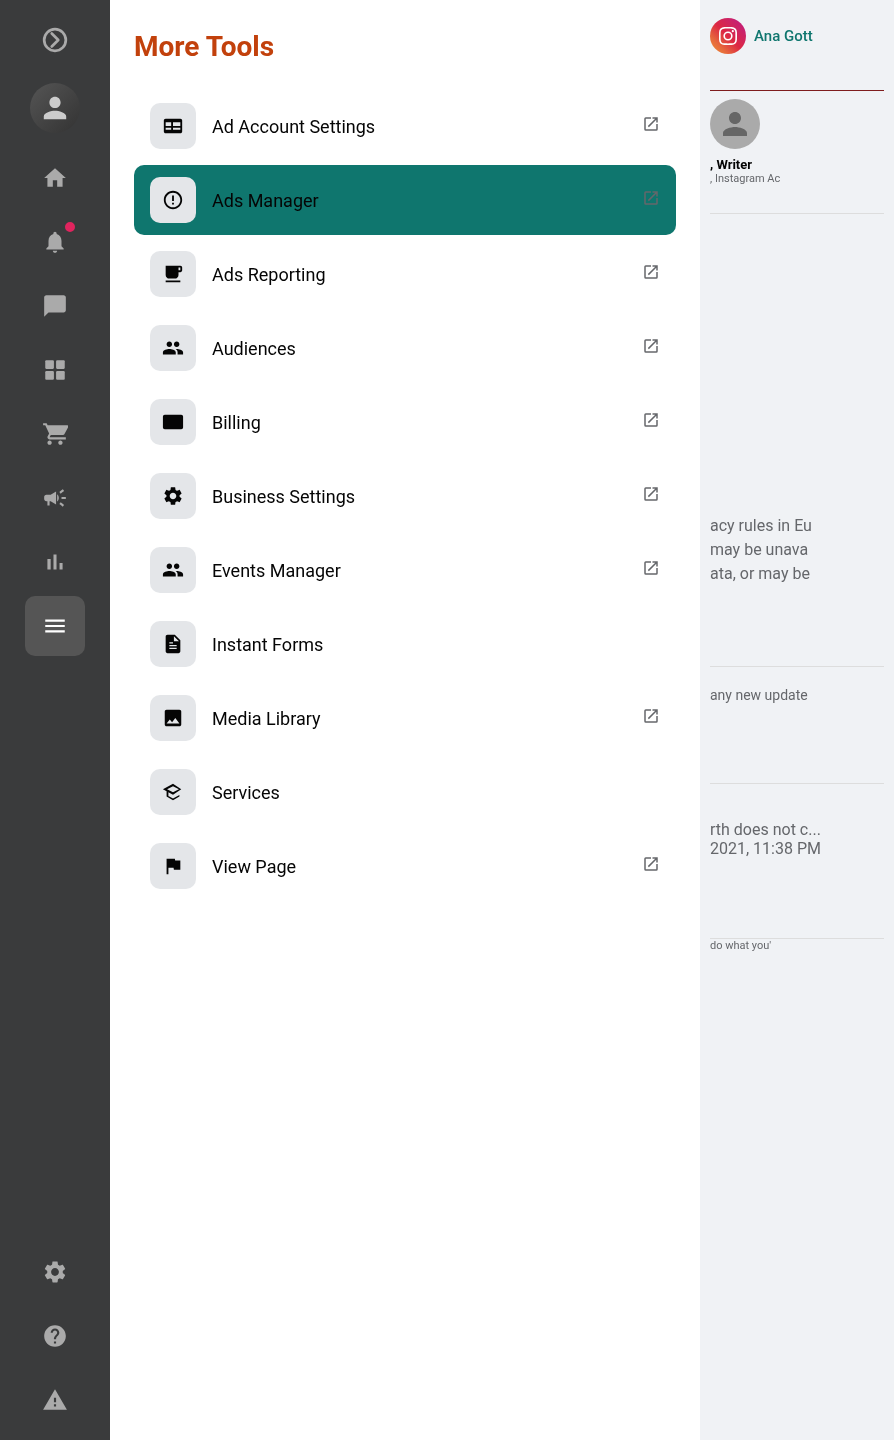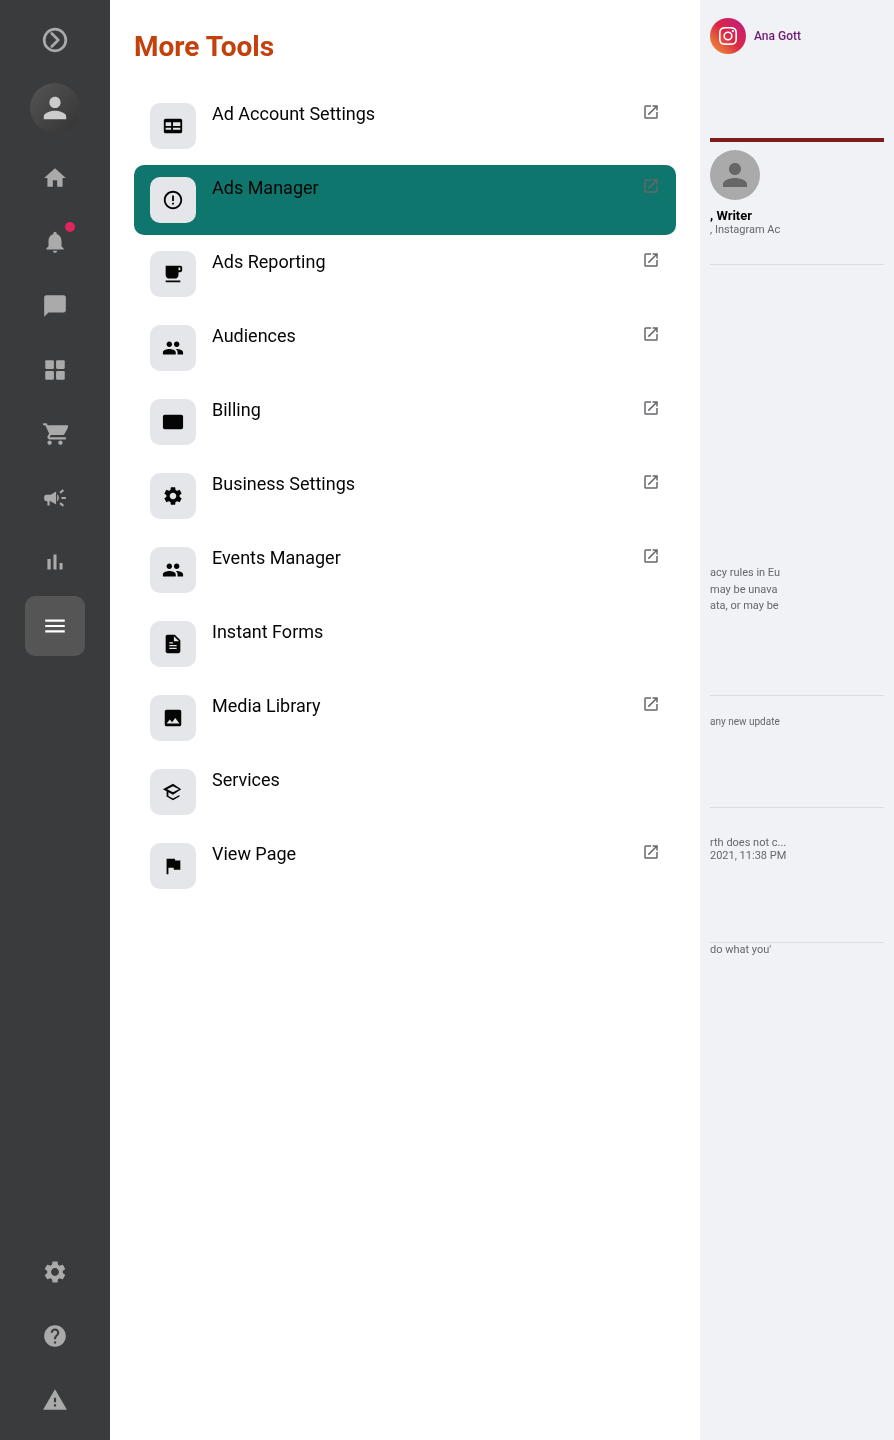--- a/index.html
+++ b/index.html
@@ -114,22 +114,22 @@
       border-radius: 50%;
       background: linear-gradient(45deg, #f09433, #e6683c, #dc2743, #cc2366, #bc1888);
       display: flex;
       align-items: center;
       justify-content: center;
       color: #fff;
       font-size: 16px;
     }
 
     .bg-name {
-      font-size: 12px;
-      color: #701a75;
+      font-size: 15px;
+      color: #0f766e;
       font-weight: 500;
     }
 
     
     .main-panel {
       position: absolute;
       top: 0;
       left: 110px;
       width: 590px;
       height: 1440px;
@@ -141,21 +141,21 @@
 
     .panel-title {
       font-size: 28px;
       font-weight: 700;
       color: #c2410c;
       margin-bottom: 28px;
     }
 
     .menu-item {
       display: flex;
-      align-items: flex-start;
+      align-items: center;
       padding: 12px 16px;
       border-radius: 10px;
       margin-bottom: 4px;
       cursor: pointer;
       transition: background 0.15s;
     }
 
     .menu-item.selected {
       background: #0f766e;
     }
@@ -199,42 +199,42 @@
   <div class="bg-content">
     <div class="bg-top-bar">
       <div class="insta-icon-circle">
         <svg width="18" height="18" viewBox="0 0 24 24" fill="white">
           <path d="M12 2.163c3.204 0 3.584.012 4.85.07 3.252.148 4.771 1.691 4.919 4.919.058 1.265.069 1.645.069 4.849 0 3.205-.012 3.584-.069 4.849-.149 3.225-1.664 4.771-4.919 4.919-1.266.058-1.644.07-4.85.07-3.204 0-3.584-.012-4.849-.07-3.26-.149-4.771-1.699-4.919-4.92-.058-1.265-.07-1.644-.07-4.849 0-3.204.013-3.583.07-4.849.149-3.227 1.664-4.771 4.919-4.919 1.266-.057 1.645-.069 4.849-.069zM12 0C8.741 0 8.333.014 7.053.072 2.695.272.273 2.69.073 7.052.014 8.333 0 8.741 0 12c0 3.259.014 3.668.072 4.948.2 4.358 2.618 6.78 6.98 6.98C8.333 23.986 8.741 24 12 24c3.259 0 3.668-.014 4.948-.072 4.354-.2 6.782-2.618 6.979-6.98.059-1.28.073-1.689.073-4.948 0-3.259-.014-3.667-.072-4.947-.196-4.354-2.617-6.78-6.979-6.98C15.668.014 15.259 0 12 0zm0 5.838a6.162 6.162 0 100 12.324 6.162 6.162 0 000-12.324zM12 16a4 4 0 110-8 4 4 0 010 8zm6.406-11.845a1.44 1.44 0 100 2.881 1.44 1.44 0 000-2.881z"></path>
         </svg>
       </div>
       <span class="bg-name">Ana Gott</span>
     </div>
 
-    <div style="margin-top:76px; padding: 8px 0; border-top: 4px solid #7f1d1d;">
+    <div style="margin-top:28px; padding: 8px 0; border-top: 1px solid #7f1d1d;">
       <div style="width:50px;height:50px;border-radius:50%;background:#aaa;margin-bottom:8px;display:flex;align-items:center;justify-content:center;overflow:hidden;">
         <svg width="30" height="30" viewBox="0 0 24 24" fill="#666">
             <path d="M12 12c2.7 0 4.8-2.1 4.8-4.8S14.7 2.4 12 2.4 7.2 4.5 7.2 7.2 9.3 12 12 12zm0 2.4c-3.2 0-9.6 1.6-9.6 4.8v2.4h19.2v-2.4c0-3.2-6.4-4.8-9.6-4.8z"></path>
           </svg>
       </div>
       <div style="font-size:13px;font-weight:700;color:#050505;">, Writer</div>
       <div style="font-size:11px;color:#65676b;">, Instagram Ac</div>
     </div>
 
     <div style="margin-top:20px; height:1px; background:#ddd;"></div>
 
-    <div style="margin-top:300px; font-size:11px; color:#65676b; line-height:1.5;">
+    <div style="margin-top:300px; font-size:16px; color:#65676b; line-height:1.5;">
       acy rules in Eu<br>may be unava<br>ata, or may be
     </div>
 
     <div style="margin-top:80px; height:1px; background:#ddd;"></div>
 
-    <div style="margin-top:20px; font-size:10px; color:#65676b;">any new update</div>
+    <div style="margin-top:20px; font-size:14px; color:#65676b;">any new update</div>
 
     <div style="margin-top:80px; height:1px; background:#ddd;"></div>
-    <div style="margin-top:28px; font-size:11px; color:#65676b;">rth does not c...<br>2021, 11:38 PM</div>
+    <div style="margin-top:36px; font-size:16px; color:#65676b;">rth does not c...<br>2021, 11:38 PM</div>
 
     <div style="margin-top:80px; height:1px; background:#ddd;"></div>
     <div style="font-size:11px; color:#65676b;">do what you'</div>
   </div>
 </div>
 
 <div class="sidebar">
 
   <div class="sidebar-icon" style="margin-bottom:4px;">
     <svg width="26" height="26" viewBox="0 0 24 24" fill="none" stroke="#aaa" stroke-width="2.5" stroke-linecap="round" stroke-linejoin="round">

